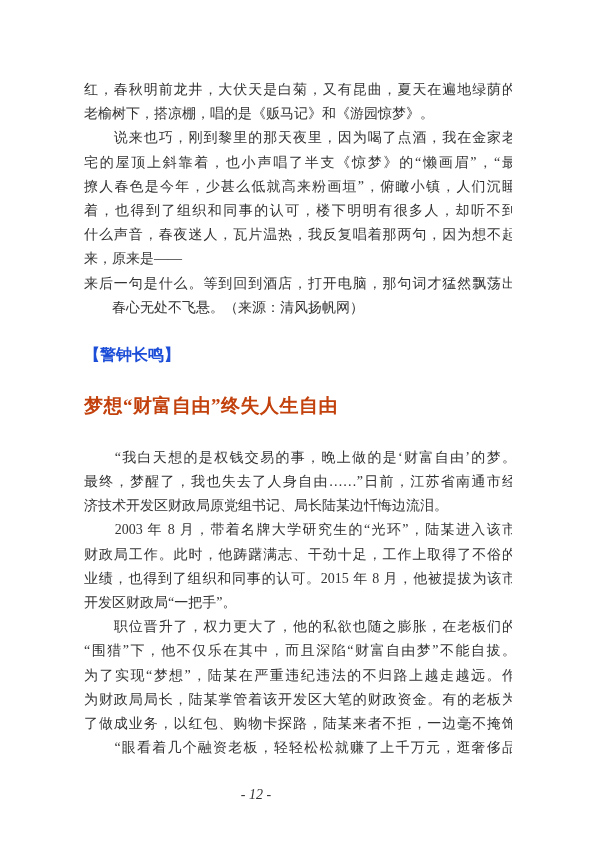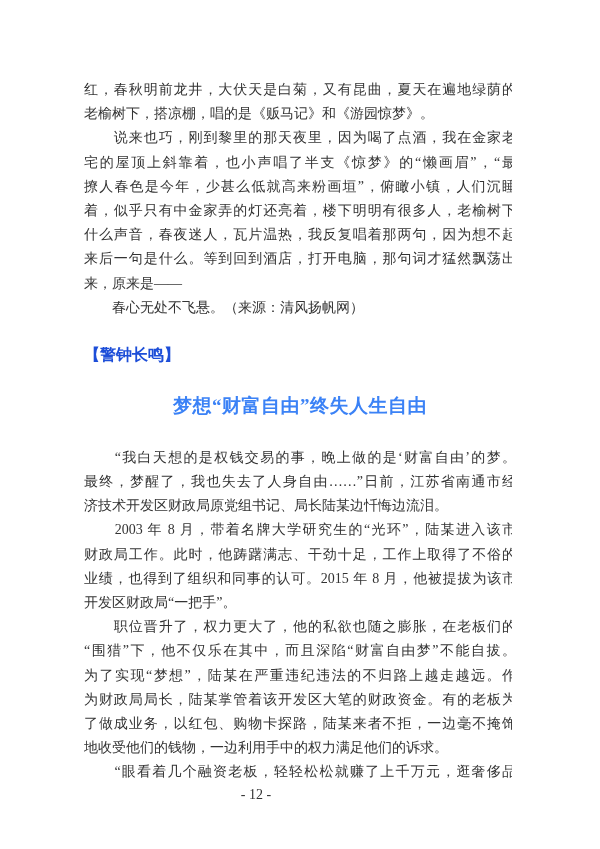--- a/index.html
+++ b/index.html
@@ -37,65 +37,65 @@
     margin-top: 23px;
     font-size: 16px;
     font-weight: bold;
     line-height: 24px;
     color: #1d4ed8;
   }
   .article-title {
     margin: 25px 0 27px 0;
     font-size: 19px;
     font-weight: bold;
-    text-align: center;
+    text-align: left;
     line-height: 27px;
     letter-spacing: 0.5px;
-    color: #3b82f6;
+    color: #c2410c;
   }
   .footer {
     position: absolute;
     left: 0;
     right: 0;
     top: 787px;
     text-align: center;
     font-size: 14px;
     color: #333333;
+    font-style: italic;
   }
 </style>
 </head>
 <body>
 
 <div class="page">
   <div class="content">
     <div class="textblock">
         <div class="line j">红，春秋明前龙井，大伏天是白菊，又有昆曲，夏天在遍地绿荫的</div>
         <div class="line">老榆树下，搭凉棚，唱的是《贩马记》和《游园惊梦》。</div>
         <div class="line j">　　说来也巧，刚到黎里的那天夜里，因为喝了点酒，我在金家老</div>
         <div class="line j">宅的屋顶上斜靠着，也小声唱了半支《惊梦》的“懒画眉”，“最</div>
         <div class="line j">撩人春色是今年，少甚么低就高来粉画垣”，俯瞰小镇，人们沉睡</div>
-        <div class="line j">着，似乎只有中金家弄的灯还亮着，楼下明明有很多人，老榆树下</div>
+        <div class="line j">着，也得到了组织和同事的认可，楼下明明有很多人，却听不到</div>
         <div class="line j">什么声音，春夜迷人，瓦片温热，我反复唱着那两句，因为想不起</div>
+        <div class="line">来，原来是——</div>
         <div class="line j">来后一句是什么。等到回到酒店，打开电脑，那句词才猛然飘荡出</div>
-        <div class="line">来，原来是——</div>
         <div class="line">　　春心无处不飞悬。（来源：清风扬帆网）</div>
       </div>
     <div class="section-header">【警钟长鸣】</div>
     <div class="article-title">梦想“财富自由”终失人生自由</div>
     <div class="textblock">
         <div class="line j">　　“我白天想的是权钱交易的事，晚上做的是‘财富自由’的梦。</div>
         <div class="line j">最终，梦醒了，我也失去了人身自由……”日前，江苏省南通市经</div>
         <div class="line">济技术开发区财政局原党组书记、局长陆某边忏悔边流泪。</div>
         <div class="line j">　　2003 年 8 月，带着名牌大学研究生的“光环”，陆某进入该市</div>
         <div class="line j">财政局工作。此时，他踌躇满志、干劲十足，工作上取得了不俗的</div>
         <div class="line j">业绩，也得到了组织和同事的认可。2015 年 8 月，他被提拔为该市</div>
         <div class="line">开发区财政局“一把手”。</div>
         <div class="line j">　　职位晋升了，权力更大了，他的私欲也随之膨胀，在老板们的</div>
         <div class="line j">“围猎”下，他不仅乐在其中，而且深陷“财富自由梦”不能自拔。</div>
         <div class="line j">为了实现“梦想”，陆某在严重违纪违法的不归路上越走越远。作</div>
         <div class="line j">为财政局局长，陆某掌管着该开发区大笔的财政资金。有的老板为</div>
         <div class="line j">了做成业务，以红包、购物卡探路，陆某来者不拒，一边毫不掩饰</div>
-        <div class="line">地收受他们的钱物，一边利用手中的权力满足他们的诉求。</div>
         <div class="line j">　　“眼看着几个融资老板，轻轻松松就赚了上千万元，逛奢侈品</div>
       </div>
   </div>
   <div class="footer">- 12 -</div>
 </div>
 
 </body></html>

